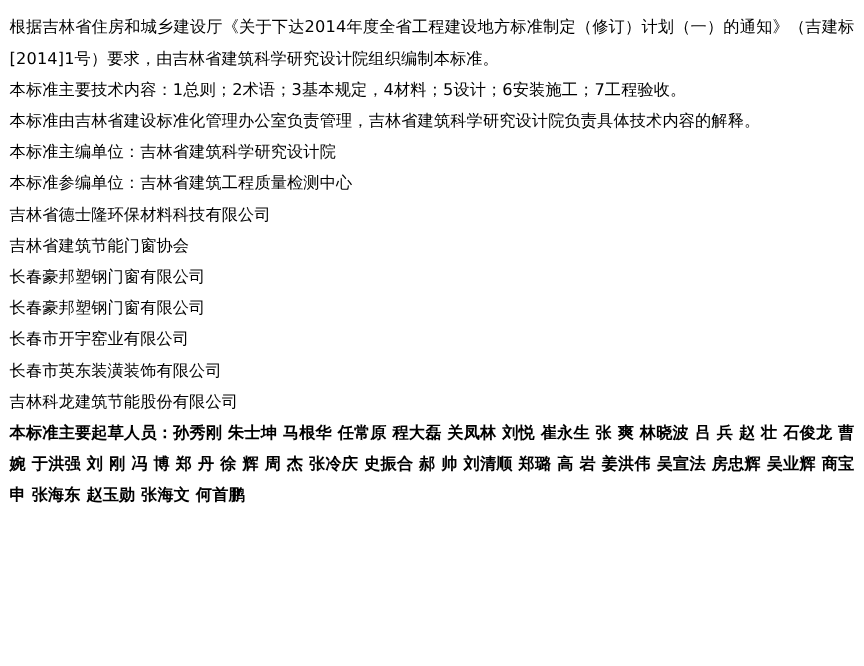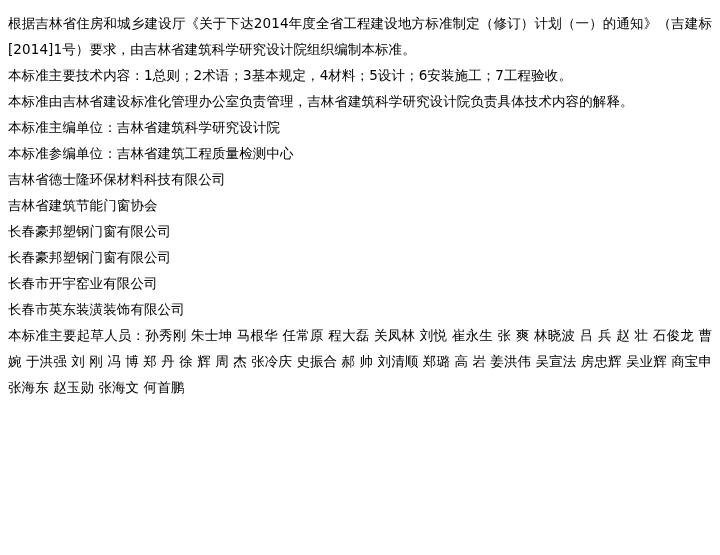--- a/index.html
+++ b/index.html
@@ -24,36 +24,37 @@
   p.para {
     margin: 0 0 0 0;
     font-size: 13.5px;
     line-height: 26px;
     letter-spacing: 0.1px;
     text-align: justify;
     text-justify: inter-ideograph;
     word-break: break-all;
   }
   .bold {
-    font-weight: normal;
+    font-weight: bold;
   }
   .block {
     margin: 0;
   }
 </style>
 </head>
 <body>
 
 <div class="page">
   <p class="para block">根据吉林省住房和城乡建设厅《关于下达2014年度全省工程建设地方标准制定（修订）计划（一）的通知》（吉建标[2014]1号）要求，由吉林省建筑科学研究设计院组织编制本标准。</p>
   <p class="para block">本标准主要技术内容：1总则；2术语；3基本规定，4材料；5设计；6安装施工；7工程验收。</p>
   <p class="para block">本标准由吉林省建设标准化管理办公室负责管理，吉林省建筑科学研究设计院负责具体技术内容的解释。</p>
   <p class="para block">本标准主编单位：吉林省建筑科学研究设计院</p>
   <p class="para block">本标准参编单位：吉林省建筑工程质量检测中心</p>
   <p class="para block">吉林省德士隆环保材料科技有限公司</p>
   <p class="para block">吉林省建筑节能门窗协会</p>
   <p class="para block">长春豪邦塑钢门窗有限公司</p>
   <p class="para block">长春豪邦塑钢门窗有限公司</p>
   <p class="para block">长春市开宇窑业有限公司</p>
   <p class="para block">长春市英东装潢装饰有限公司</p>
+  <p class="para block">吉林科龙建筑节能股份有限公司</p>
   <p class="para block bold">本标准主要起草人员：孙秀刚 朱士坤 马根华 任常原 程大磊 关凤林 刘悦 崔永生 张 爽 林晓波 吕 兵 赵 壮 石俊龙 曹婉 于洪强 刘 刚 冯 博 郑 丹 徐 辉 周 杰 张冷庆 史振合 郝 帅 刘清顺 郑璐 高 岩 姜洪伟 吴宣法 房忠辉 吴业辉 商宝申 张海东 赵玉勋 张海文 何首鹏</p>
 
 </div>
 
 </body></html>

